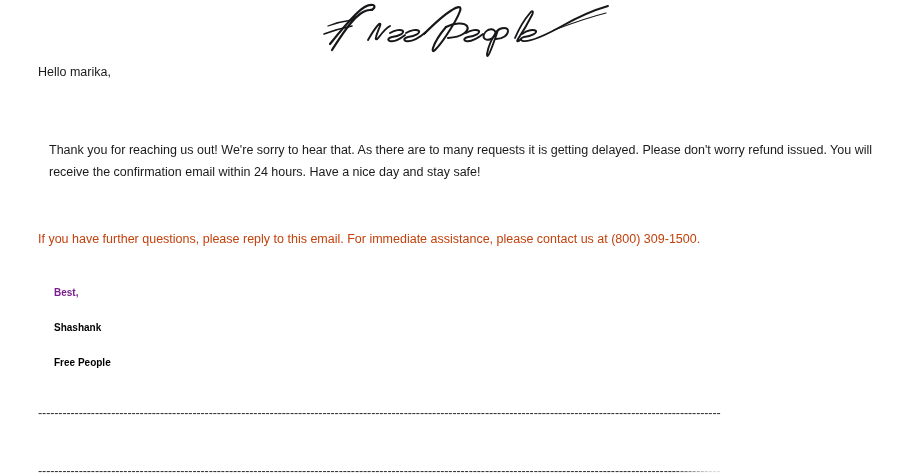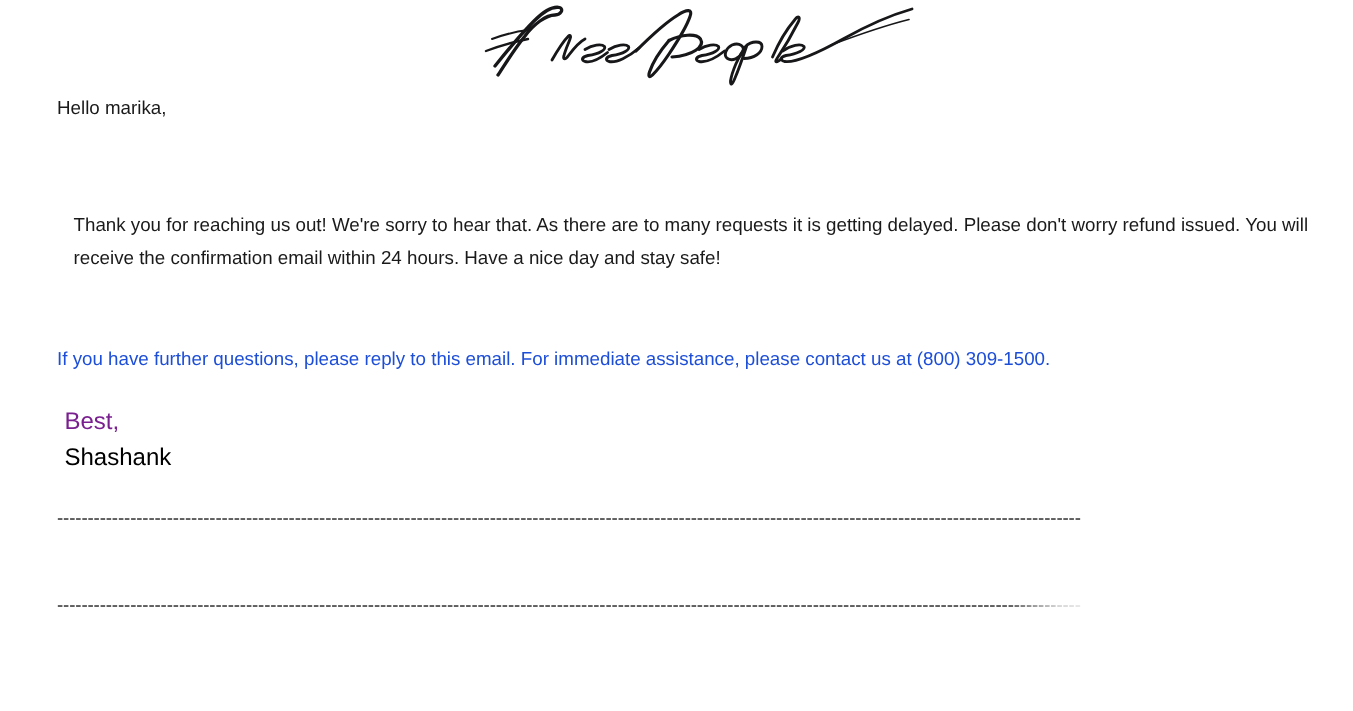--- a/index.html
+++ b/index.html
@@ -50,27 +50,28 @@
     font-size: 12.5px;
     line-height: 22px;
     margin: 11px;
     max-width: 845px;
   }
   .spacer-2 { height: 34px; }
   .highlight {
     font-size: 12.5px;
     line-height: 22px;
     margin: 0;
-    color: #1d4ed8;
+    color: #c2410c;
   }
   .spacer-3 { height: 17px; }
   .signature {
-    font-size: 16px;
+    font-size: 10px;
     line-height: 19px;
-    margin: 5px;
+    margin: 16px;
+    font-weight: bold;
   }
   .sig-purple { color: #7a1f8f; }
   .sig-dark { color: #000000; }
   .divider {
     font-size: 12.5px;
     line-height: 14px;
     letter-spacing: -0.1px;
     color: #2a2a2a;
     white-space: nowrap;
     overflow: hidden;
@@ -142,20 +143,21 @@
     <p class="paragraph">Thank you for reaching us out! We're sorry to hear that. As there are to many requests it is getting delayed. Please don't worry refund issued. You will receive the confirmation email within 24 hours. Have a nice day and stay safe!</p>
 
     <div class="spacer-2"></div>
 
     <p class="highlight">If you have further questions, please reply to this email. For immediate assistance, please contact us at (800) 309-1500.</p>
 
     <div class="spacer-3"></div>
 
     <p class="signature sig-purple">Best,</p>
     <p class="signature sig-dark">Shashank</p>
+    <p class="signature sig-dark">Free People</p>
 
     <div class="spacer-4"></div>
 
     <div class="divider">------------------------------------------------------------------------------------------------------------------------------------------------------------------------</div>
 
     <div class="spacer-5"></div>
 
 
     <div class="spacer-6"></div>
 

